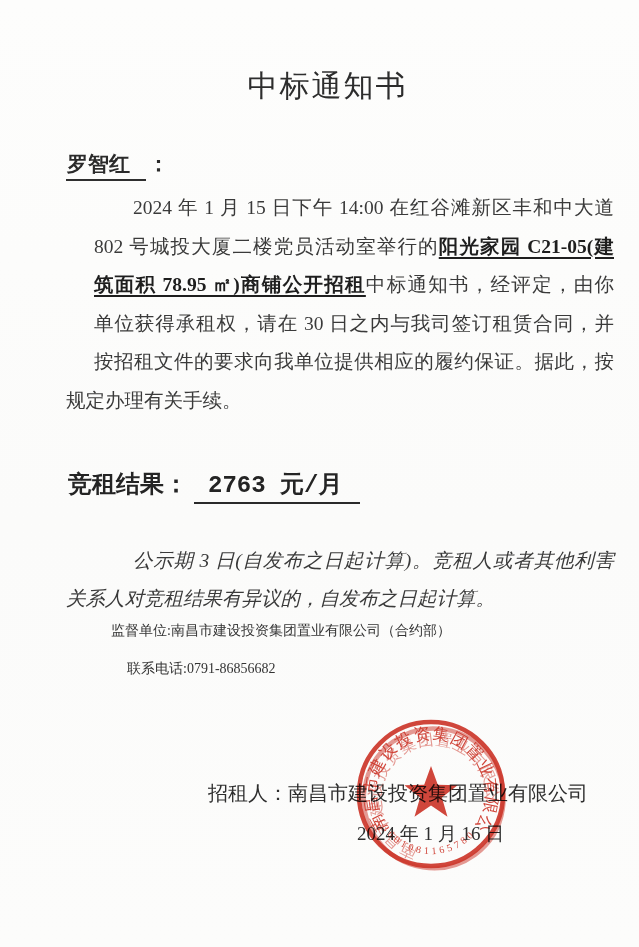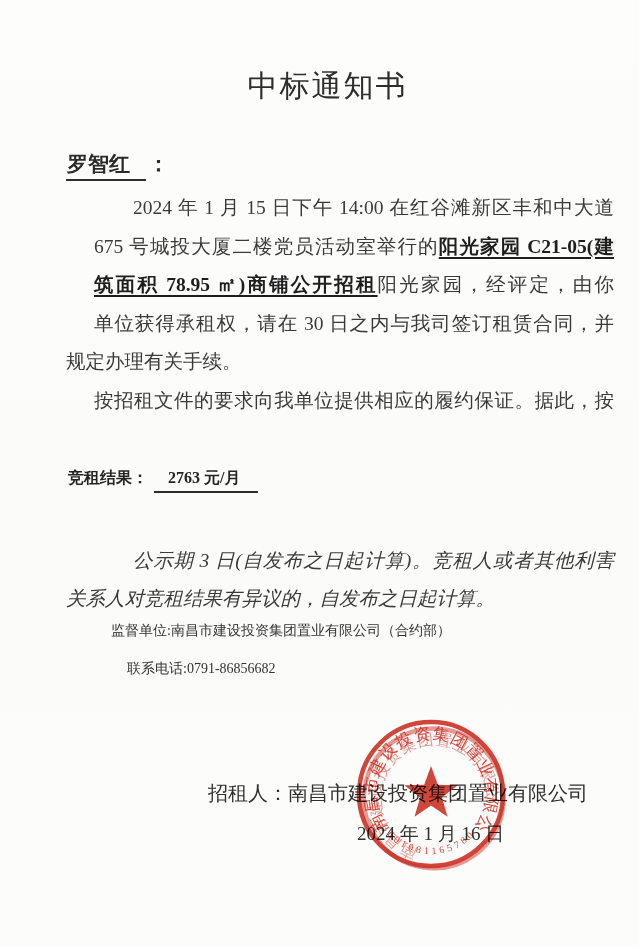--- a/index.html
+++ b/index.html
@@ -36,21 +36,21 @@
   .line.just { text-align: justify; text-align-last: justify; margin-left: 28px; }
   .line.ind  { text-indent: 2em; }
   .em {
     font-weight: bold; color: #1e1e1e;
     text-decoration: underline;
     text-underline-offset: 4px;
     text-decoration-thickness: 1.5px;
   }
   .result-line {
     position: absolute; top: 468px; left: 68px;
-    font-size: 16px; font-weight: bold; color: #242424;
+    font-size: 24px; font-weight: bold; color: #242424; font-family: Liberation Mono, monospace;
   }
   .result-value {
     display: inline-block;
     border-bottom: 2px solid #2a2a2a;
     padding: 0 18px 2px 14px;
     margin-left: 6px;
   }
   .info-line {
     position: absolute; left: 111px;
     font-size: 14px; color: #333;
@@ -77,25 +77,25 @@
 <div class="page">
 
   <h1 class="title">中标通知书</h1>
 
   <div class="salutation">
     <span class="name">罗智红</span><span class="colon">：</span>
   </div>
 
   <div class="para" id="body-para">
       <div class="line just ind"><span class="">2024 年 1 月 15 日下午 14:00 在红谷滩新区丰和中大道</span></div>
-      <div class="line just"><span class="">675 号城投大厦二楼党员活动室举行的</span><span class="em">阳光家园 C21-05(建</span></div>
-      <div class="line just"><span class="em">筑面积 78.95 ㎡)商铺公开招租</span><span class="">阳光家园，经评定，由你</span></div>
+      <div class="line just"><span class="">802 号城投大厦二楼党员活动室举行的</span><span class="em">阳光家园 C21-05(建</span></div>
+      <div class="line just"><span class="em">筑面积 78.95 ㎡)商铺公开招租</span><span class="">中标通知书，经评定，由你</span></div>
       <div class="line just"><span class="">单位获得承租权，请在 30 日之内与我司签订租赁合同，并</span></div>
+      <div class="line just"><span class="">按招租文件的要求向我单位提供相应的履约保证。据此，按</span></div>
       <div class="line"><span class="">规定办理有关手续。</span></div>
-      <div class="line just"><span class="">按招租文件的要求向我单位提供相应的履约保证。据此，按</span></div>
     </div>
 
   <div class="result-line">
     <span>竞租结果：</span><span class="result-value">2763 元/月</span>
   </div>
 
   <div class="para" id="notice-para">
       <div class="line just ind"><span class="">公示期 3 日(自发布之日起计算)。竞租人或者其他利害</span></div>
       <div class="line"><span class="">关系人对竞租结果有异议的，自发布之日起计算。</span></div>
     </div>

